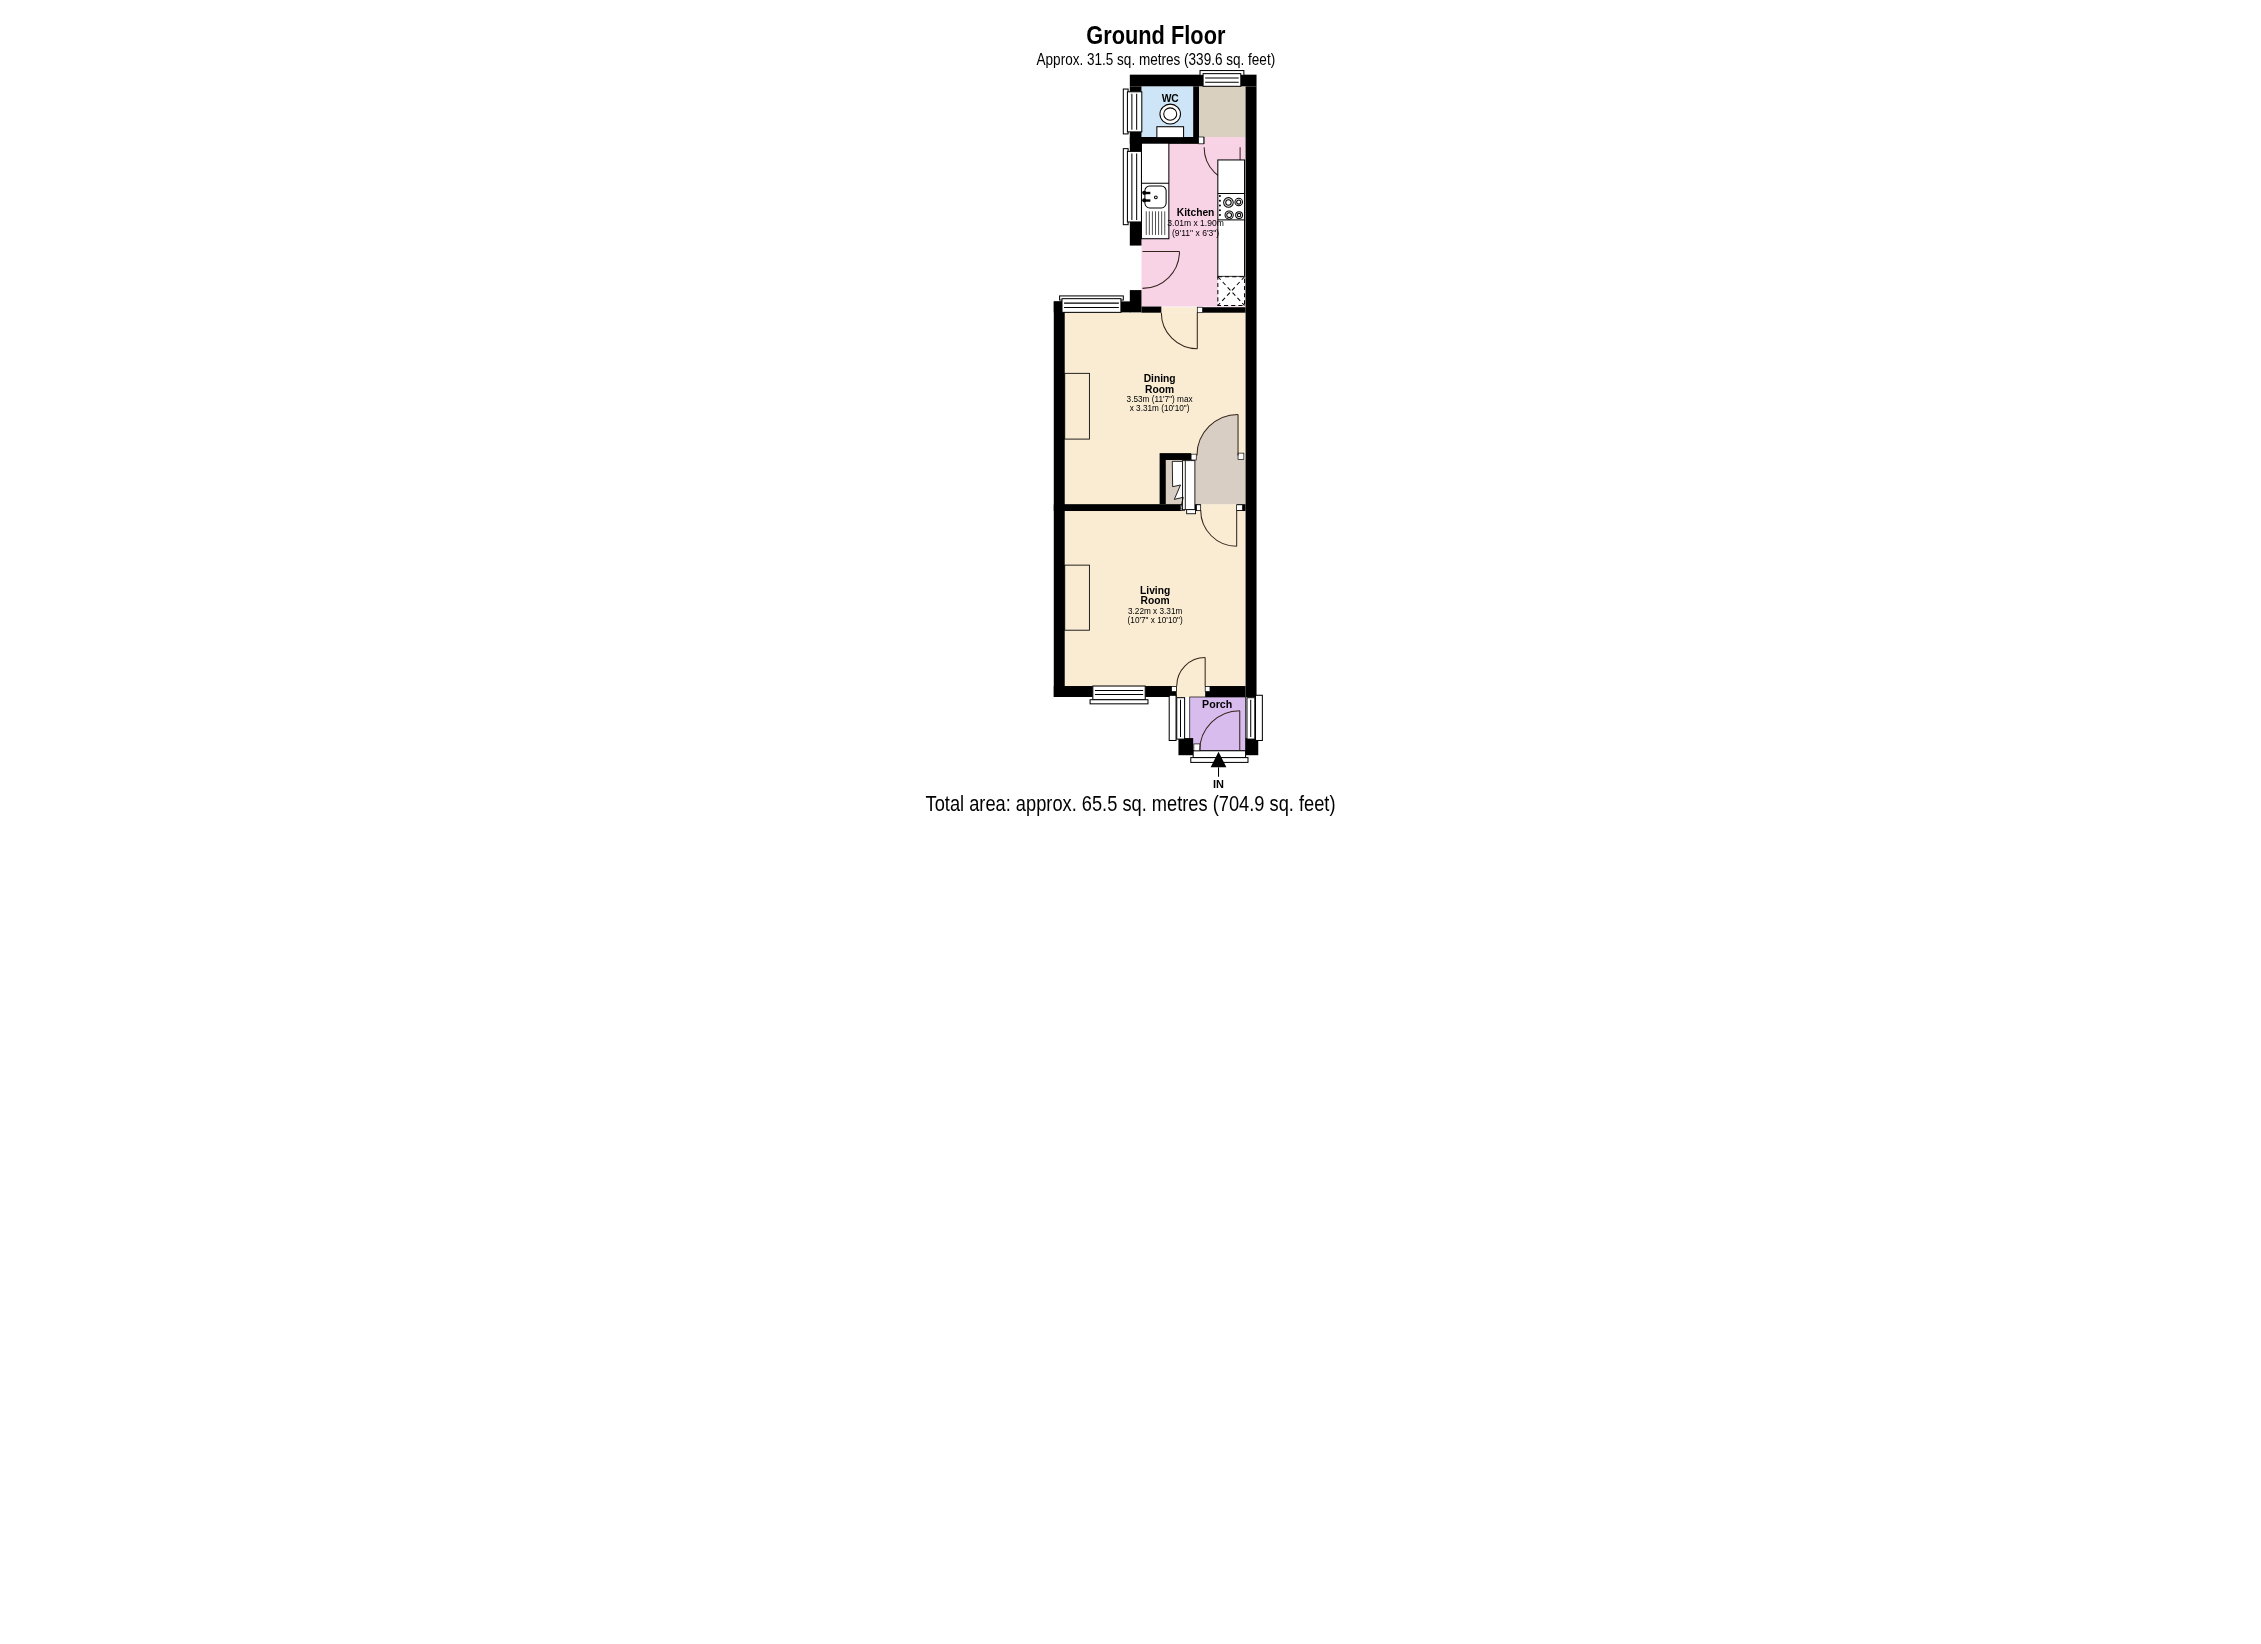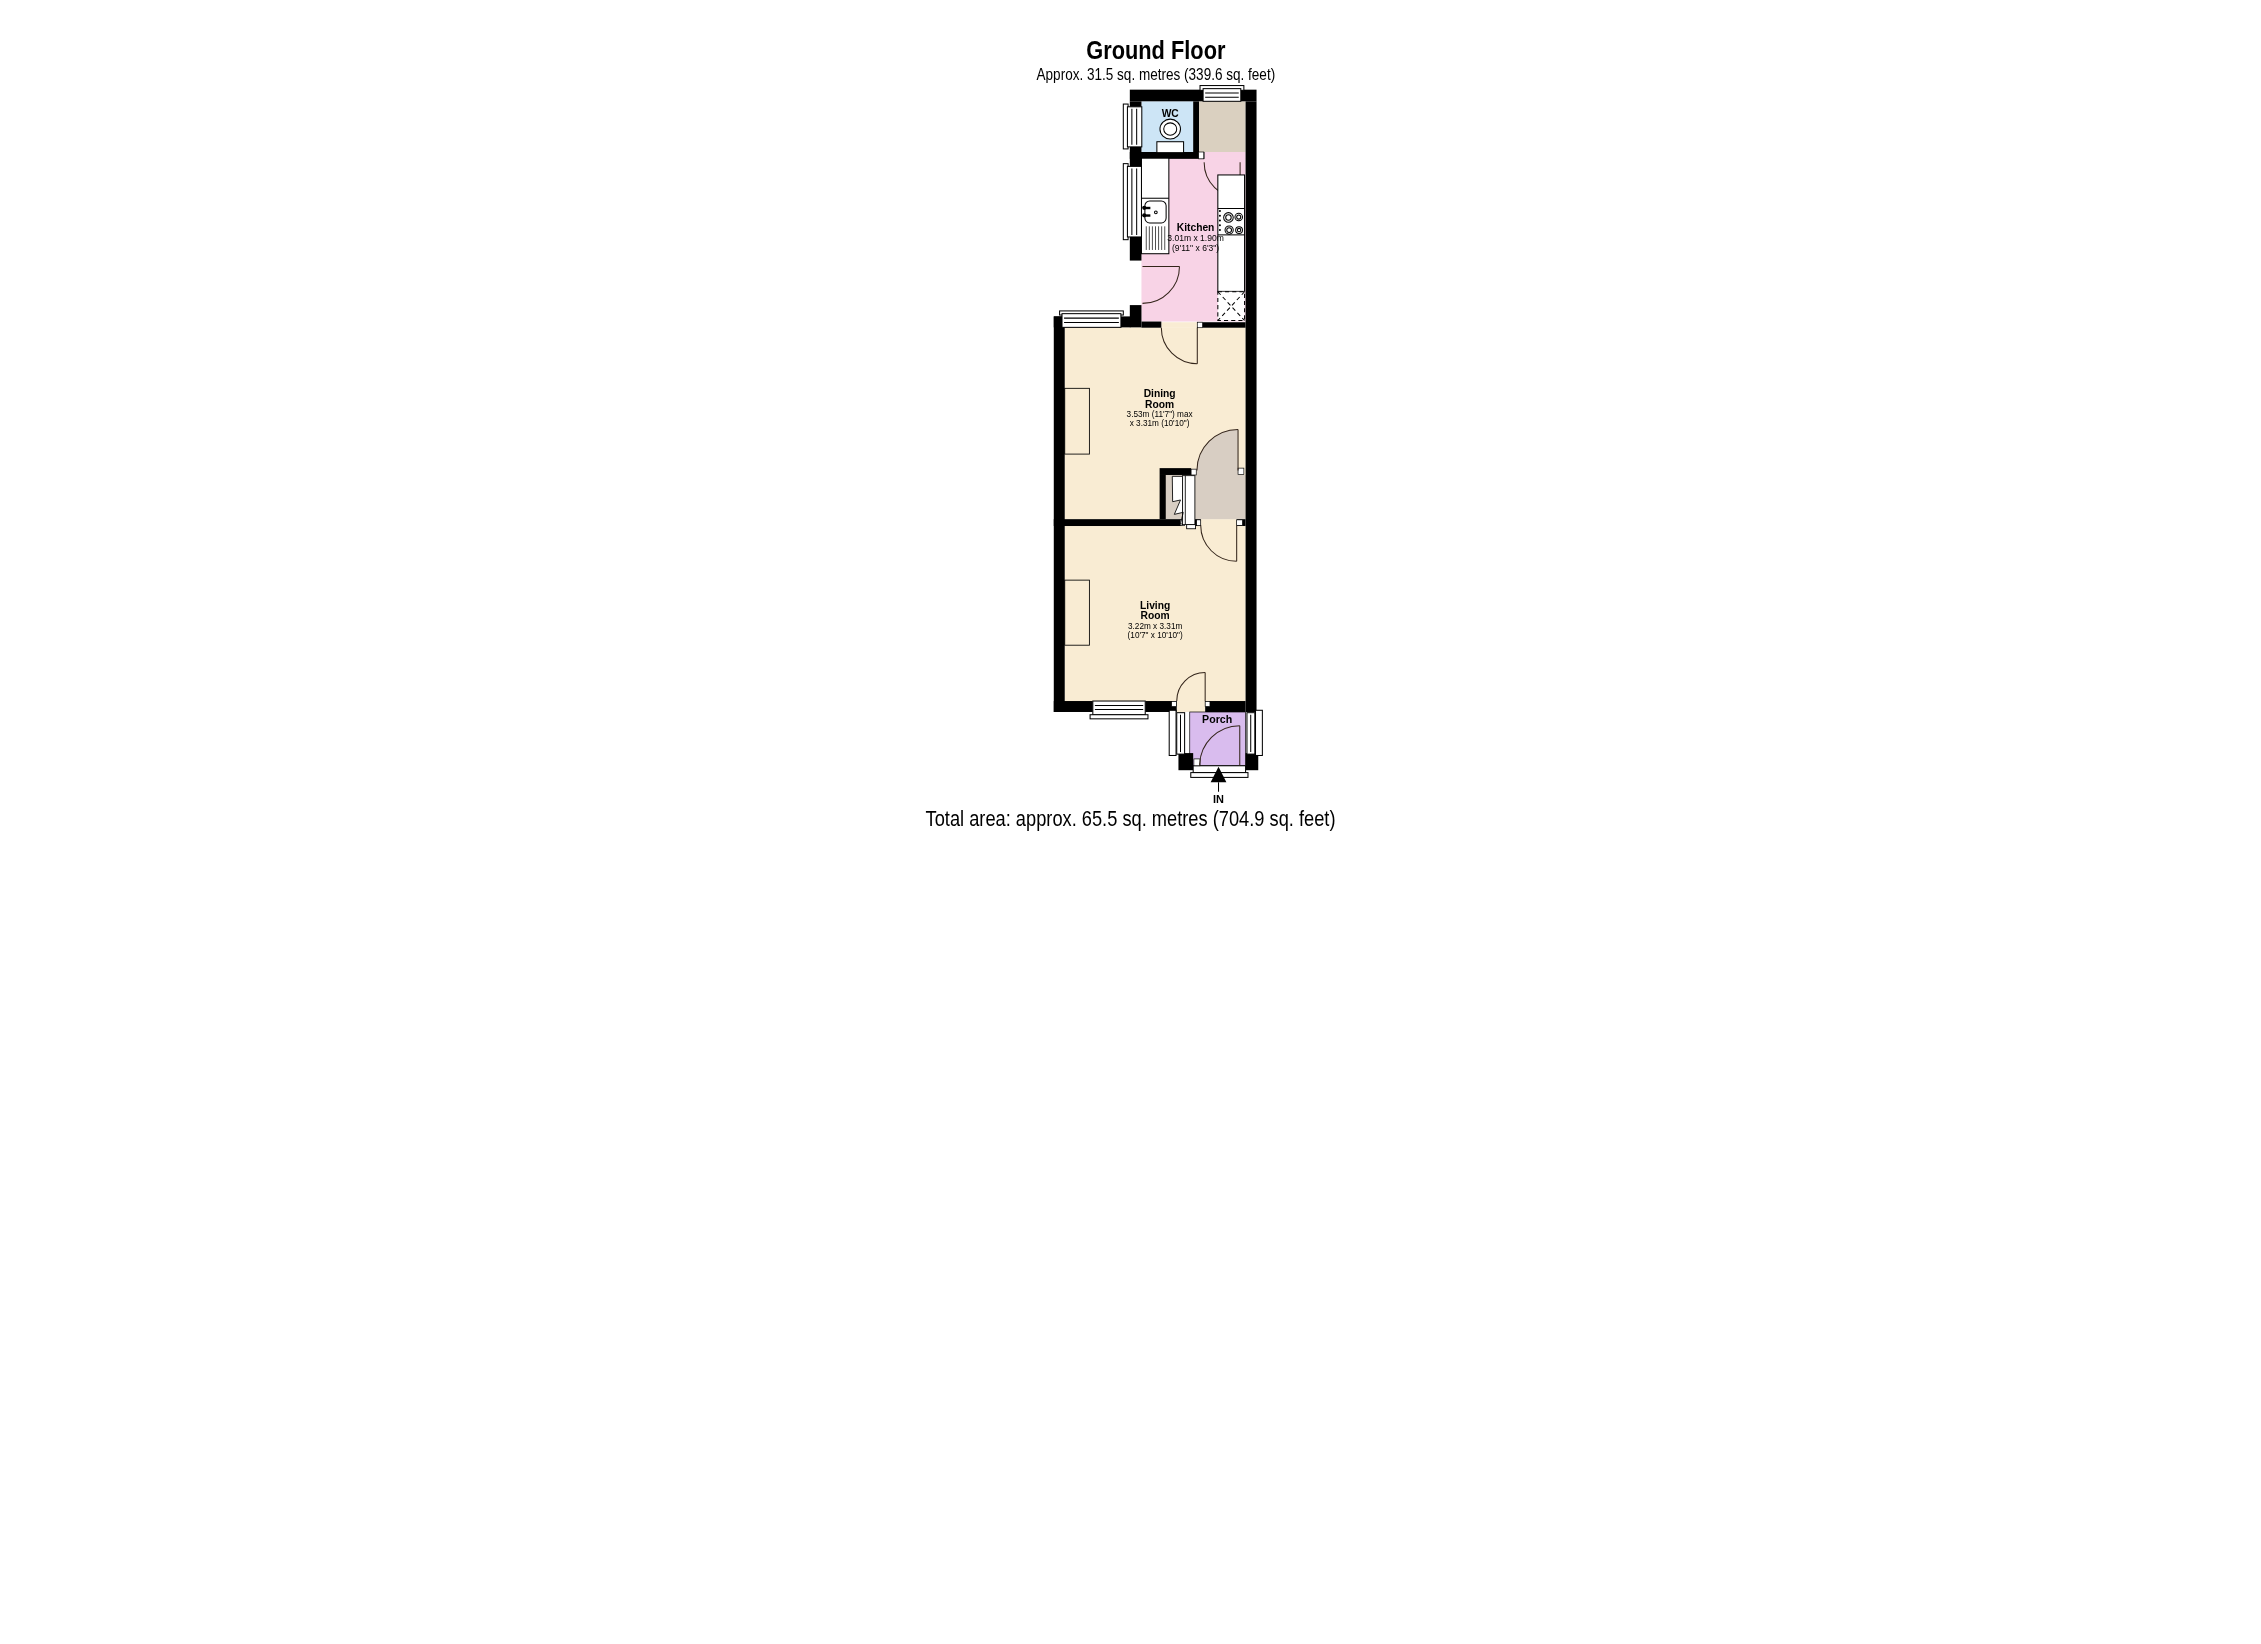--- a/index.html
+++ b/index.html
@@ -1,17 +1,17 @@
 <!DOCTYPE html>
 <html style="font-size:11px"><head>
 <meta charset="utf-8">
 <style>
   html,body{margin:0;padding:0;background:#ffffff;}
   body{font-family:"Liberation Sans", sans-serif;}
-  .page{position:relative;width:1131px;height:822px;background:#fff;margin:15px auto;overflow:hidden;}
+  .page{position:relative;width:1131px;height:822px;background:#fff;margin:0 auto;overflow:hidden;}
   svg{display:block;}
   text{fill:#000;}
   .t-bold{font-weight:bold;}
 </style>
 </head>
 <body>
 
 <div class="page">
 <svg width="1131" height="822" viewBox="0 0 3300 2400" xmlns="http://www.w3.org/2000/svg">
 

